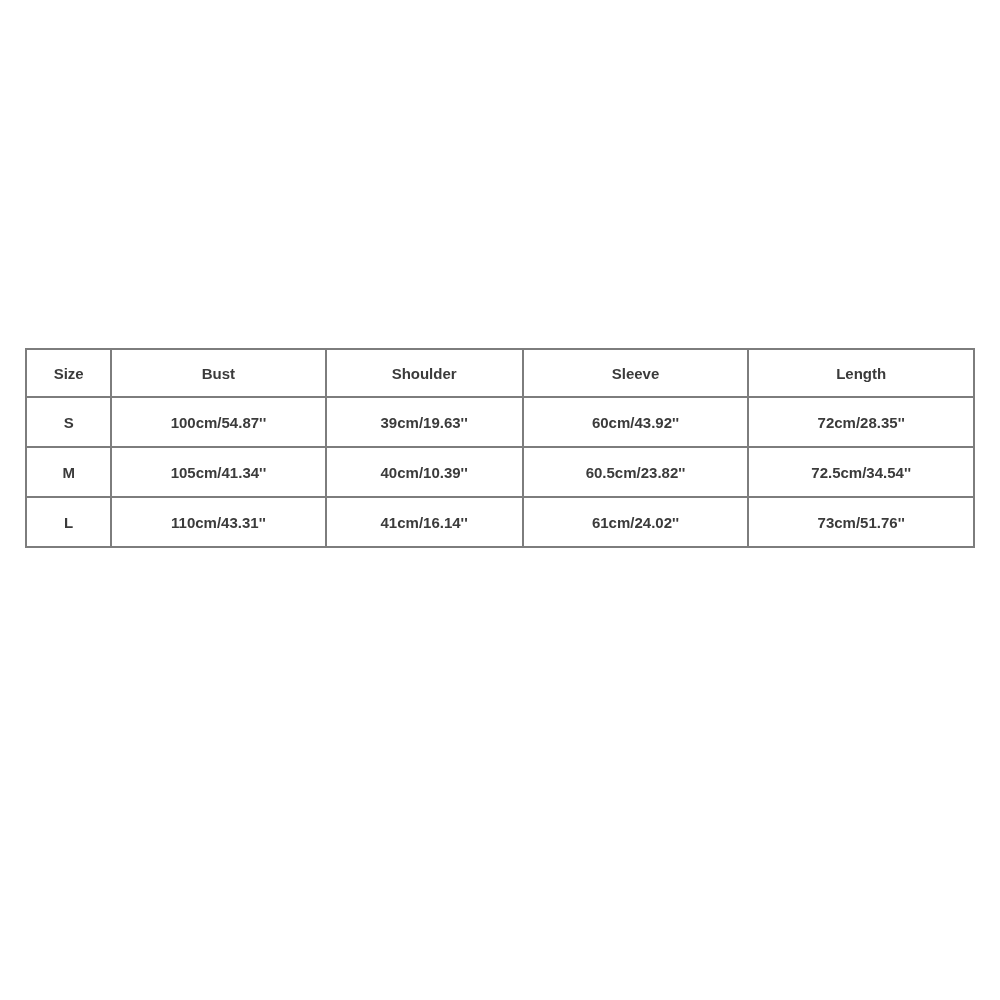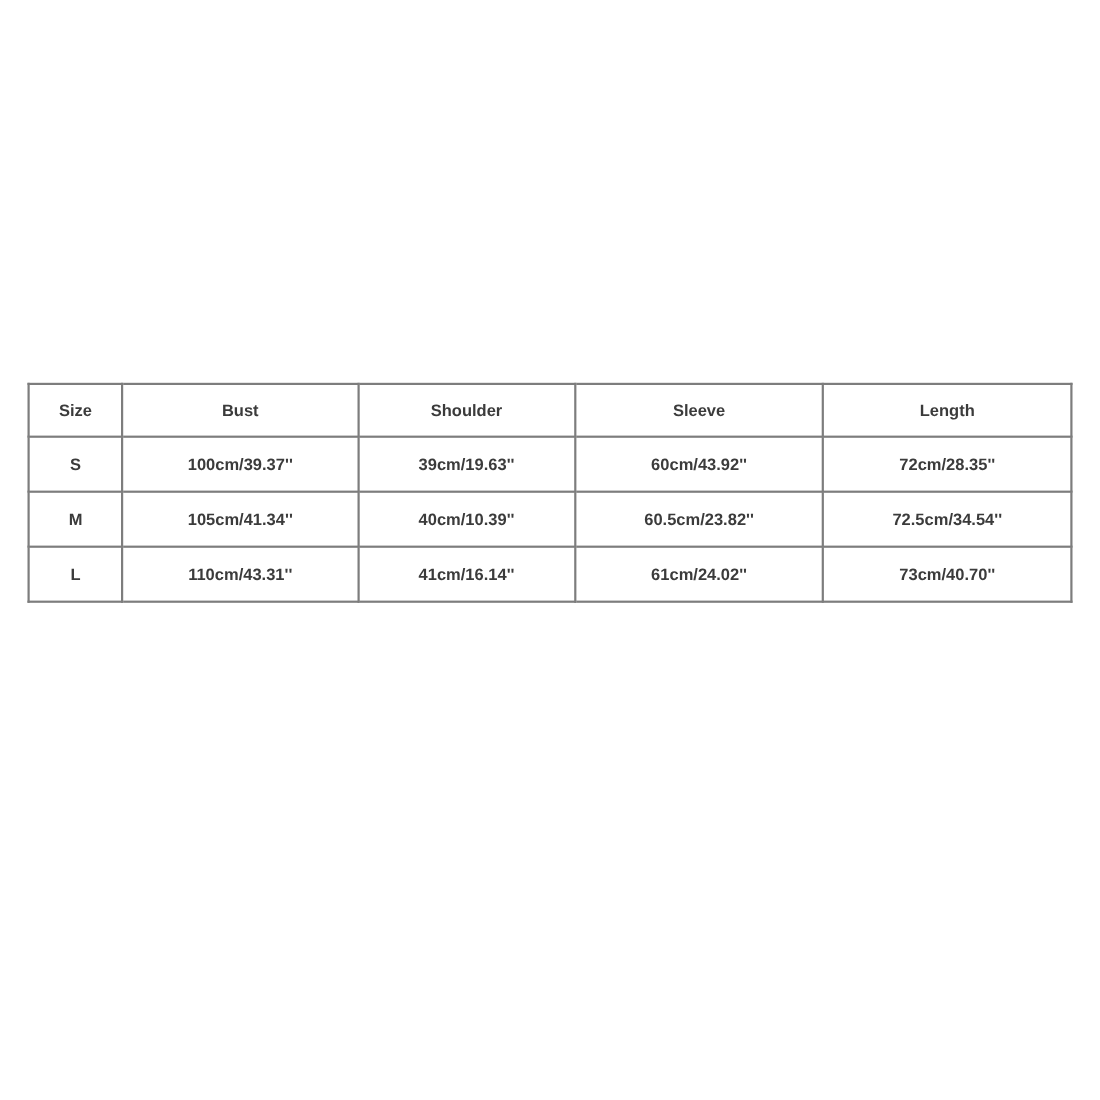--- a/index.html
+++ b/index.html
@@ -63,34 +63,34 @@
           <th>Size</th>
           <th>Bust</th>
           <th>Shoulder</th>
           <th>Sleeve</th>
           <th>Length</th>
         </tr>
       </thead>
     <tbody>
         <tr>
           <td>S</td>
-          <td>100cm/39.37''</td>
+          <td>100cm/54.87''</td>
           <td>39cm/19.63''</td>
           <td>60cm/43.92''</td>
           <td>72cm/28.35''</td>
         </tr>
         <tr>
           <td>M</td>
           <td>105cm/41.34''</td>
           <td>40cm/10.39''</td>
           <td>60.5cm/23.82''</td>
           <td>72.5cm/34.54''</td>
         </tr>
         <tr>
           <td>L</td>
           <td>110cm/43.31''</td>
           <td>41cm/16.14''</td>
           <td>61cm/24.02''</td>
-          <td>73cm/40.70''</td>
+          <td>73cm/51.76''</td>
         </tr>
       </tbody>
   </table>
 </div>
 
 </body></html>

